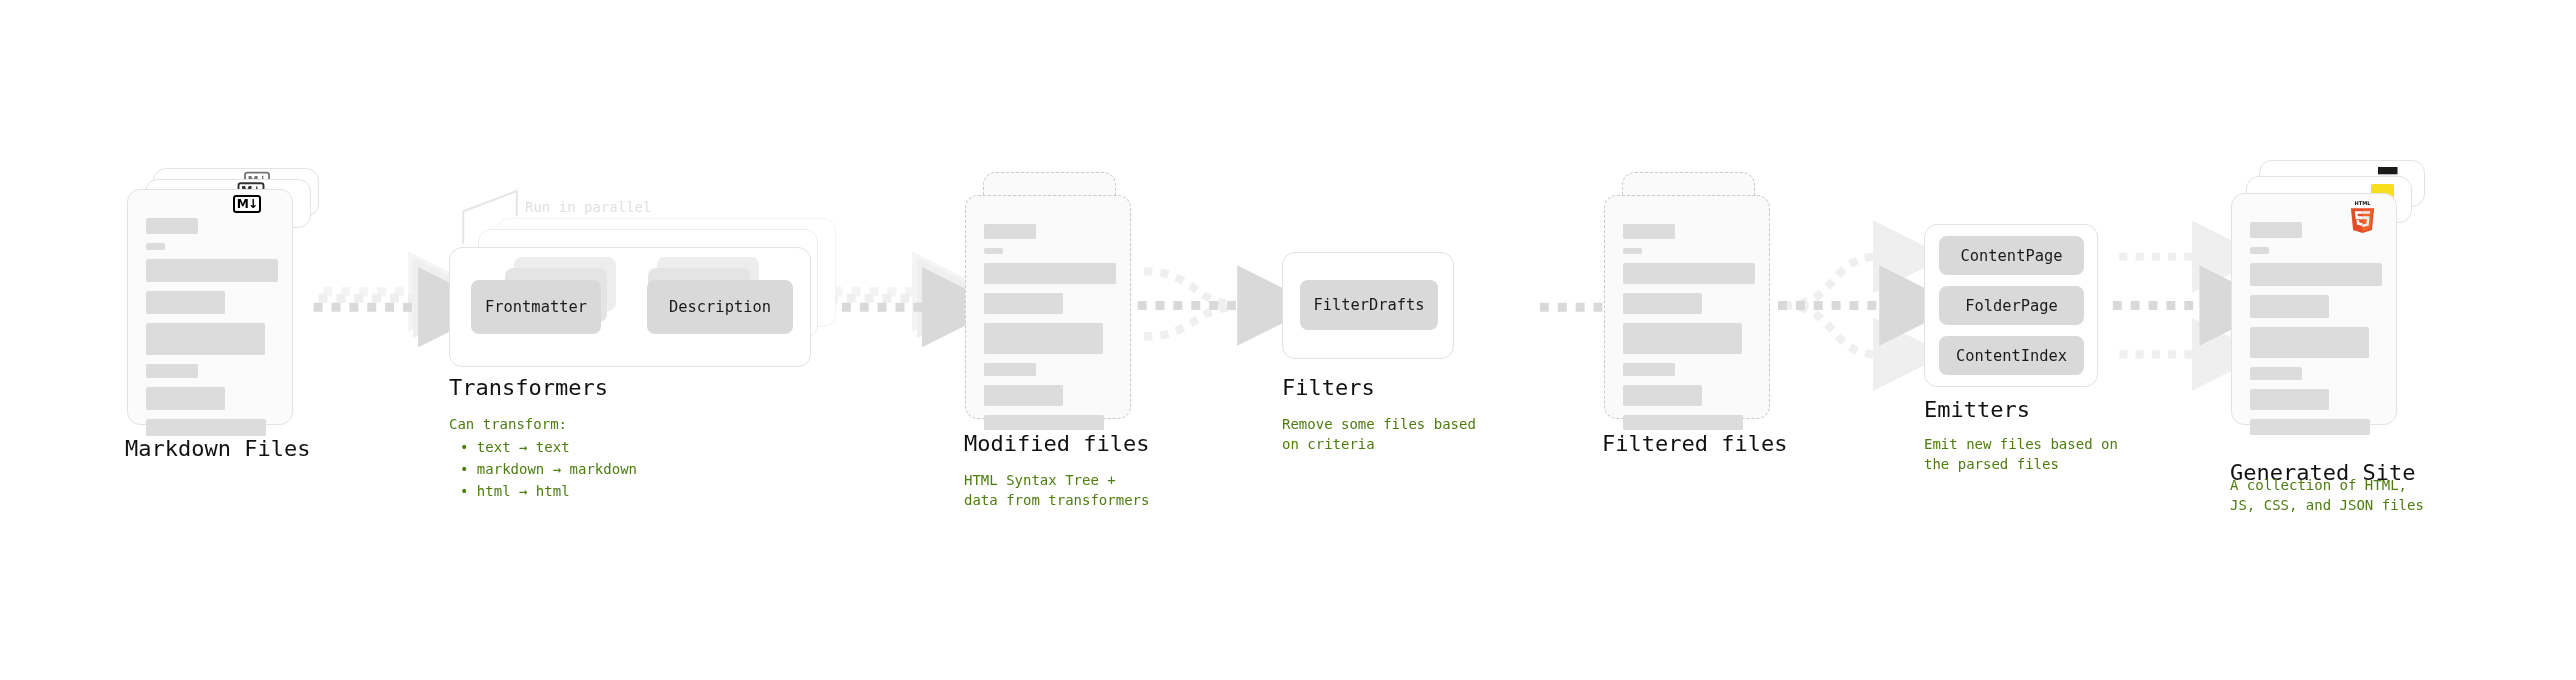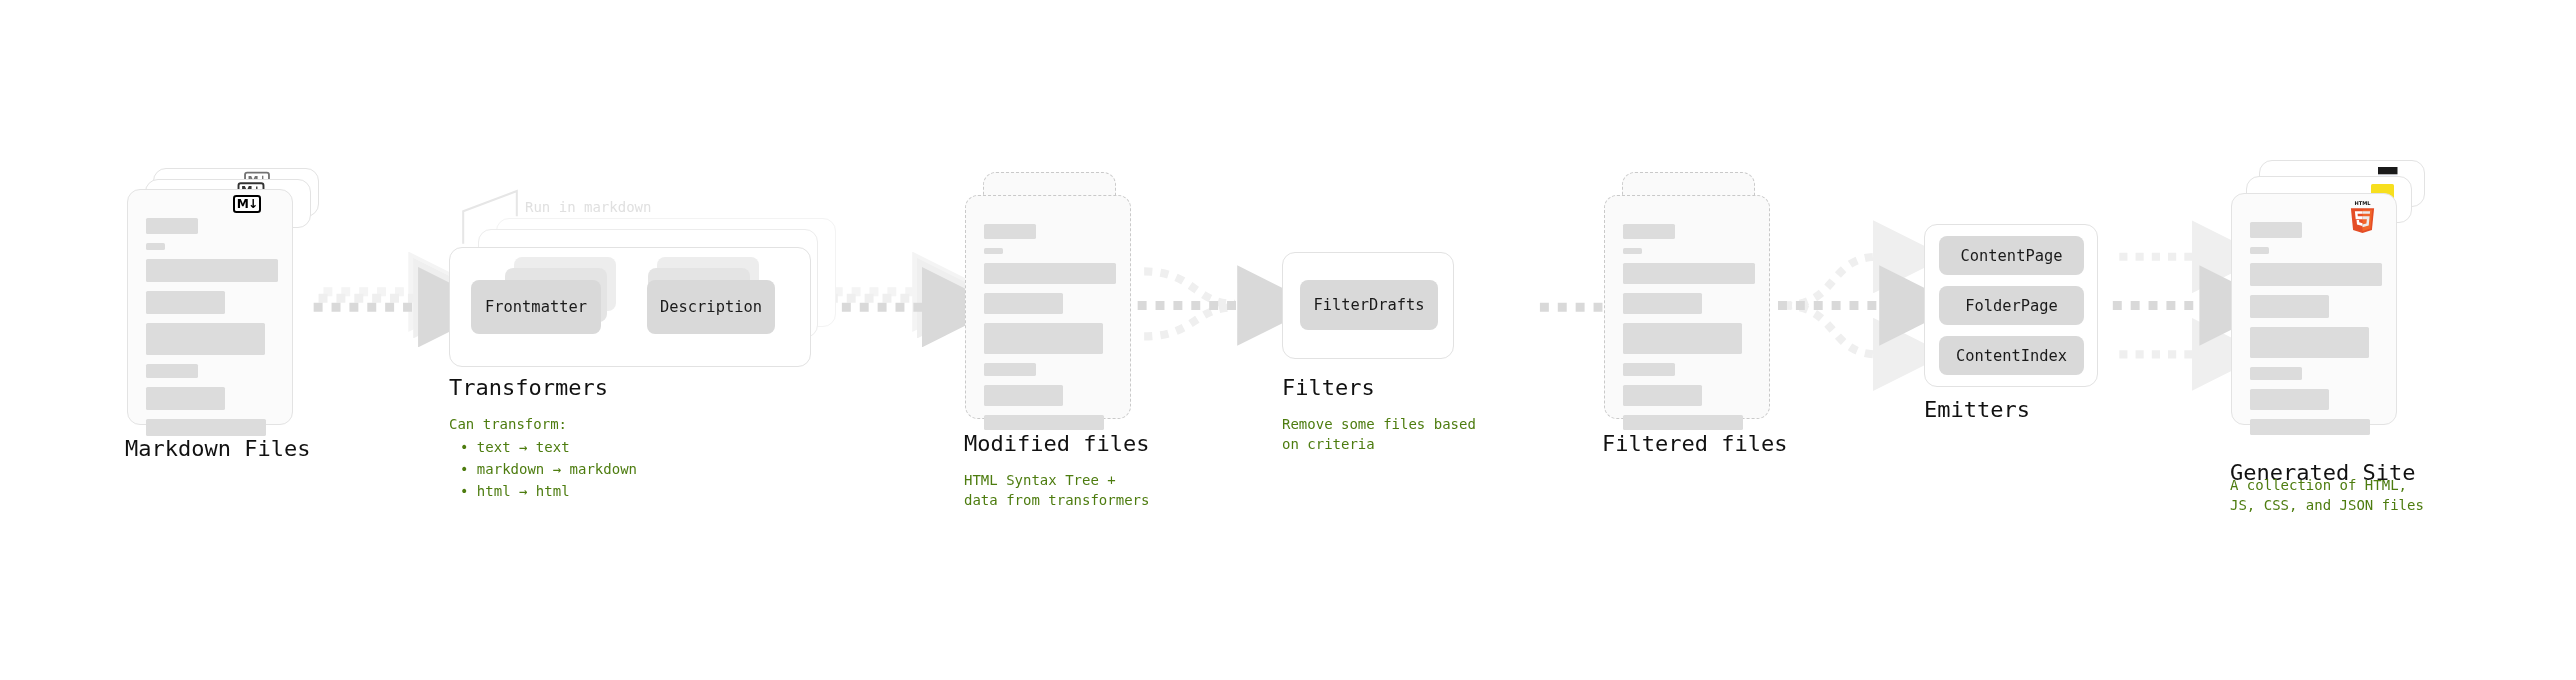--- a/index.html
+++ b/index.html
@@ -183,23 +183,23 @@
     <div class="gbox faded2" style="left:496px; top:218px; width:340px; height:109px;"></div>
     <div class="gbox faded1" style="left:478px; top:229px; width:340px; height:109px;"></div>
     <div class="gbox" style="left:449px; top:247px; width:362px; height:120px;"></div>
 
     <div class="chip ghost2" style="left:514px; top:257px; width:102px; height:54px;"></div>
     <div class="chip ghost1" style="left:505px; top:268px; width:102px; height:54px;"></div>
     <div class="chip" style="left:471px; top:280px; width:130px; height:54px;">Frontmatter</div>
 
     <div class="chip ghost2" style="left:657px; top:257px; width:102px; height:54px;"></div>
     <div class="chip ghost1" style="left:648px; top:268px; width:102px; height:54px;"></div>
-    <div class="chip" style="left:647px; top:280px; width:128px; height:54px;">Description</div>
-  </div>
-  <div class="parallel-label" style="left:525px; top:199px;">Run in markdown</div>
+    <div class="chip" style="left:647px; top:280px; width:146px; height:54px;">Description</div>
+  </div>
+  <div class="parallel-label" style="left:525px; top:199px;">Run in parallel</div>
   <div class="title" style="left:449px; top:375px;">Transformers</div>
   <div class="subtitle" style="left:449px; top:414px;">Can transform:</div>
   <div class="subtitle" style="left:460px; top:437px;">• text → text</div>
   <div class="subtitle" style="left:460px; top:459px;">• markdown → markdown</div>
   <div class="subtitle" style="left:460px; top:481px;">• html → html</div>
 
   <div class="doc-stack">
     <div class="doc-card dashed" style="left:983px; top:172px; width:133px; height:41px;"></div>
     <div class="doc-card dashed" style="left:965px; top:195px; width:166px; height:224px;">
       <div class="doc-body">
@@ -243,20 +243,22 @@
   </div>
   <div class="title" style="left:1602px; top:431px;">Filtered files</div>
 
   <div>
     <div class="gbox" style="left:1924px; top:224px; width:174px; height:163px;"></div>
     <div class="chip" style="left:1939px; top:236px; width:145px; height:39px;">ContentPage</div>
     <div class="chip" style="left:1939px; top:286px; width:145px; height:39px;">FolderPage</div>
     <div class="chip" style="left:1939px; top:336px; width:145px; height:39px;border-radius:8px;">ContentIndex</div>
   </div>
   <div class="title" style="left:1924px; top:397px;">Emitters</div>
+  <div class="subtitle" style="left:1924px; top:434px;">Emit new files based on
+the parsed files</div>
 
   <div class="doc-stack">
 
     <div class="doc-card back2" style="left:2259px; top:160px; width:166px; height:47px;"></div>
     <div class="badge" style="left:2378px; top:167px; width:19.5px; height:13px;">
       <svg viewBox="0 0 24 16" width="19.5" height="13" aria-hidden="true">
         <rect x="0" y="0" width="24" height="9" fill="#1a1a1a"></rect>
         <rect x="0" y="11" width="24" height="4" fill="#264de4"></rect>
       </svg>
     </div>

